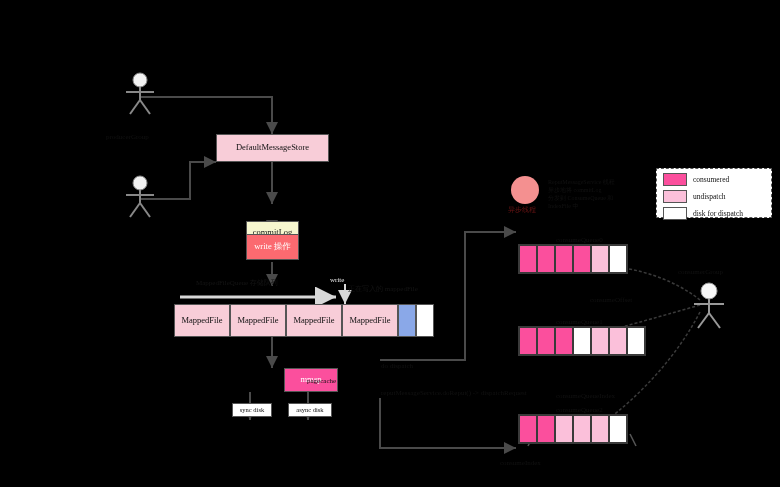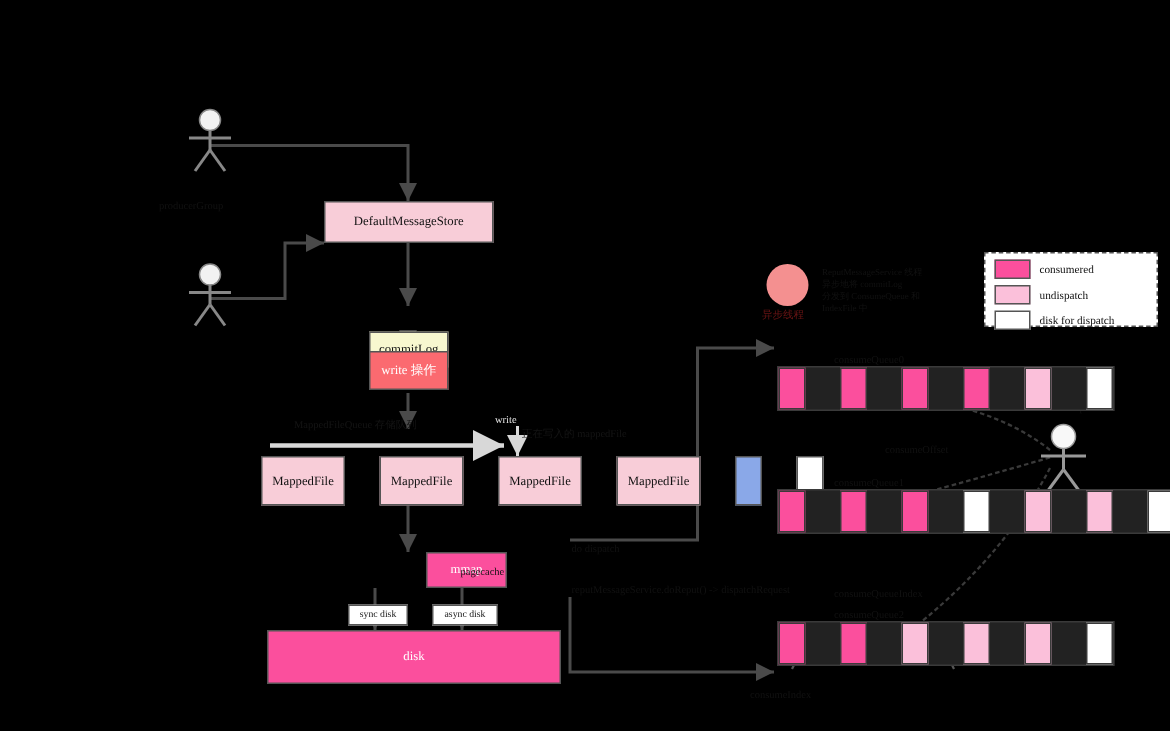--- a/index.html
+++ b/index.html
@@ -19,21 +19,21 @@
          pointer-events:none;overflow:visible;}
 
   .legend{position:absolute;background:#fff;border:1px dashed #555;
           box-sizing:border-box;}
   .legrow{display:flex;align-items:center;margin:4px 6px;}
   .swatch{width:24px;height:13px;border:1px solid #555;margin-right:6px;
           box-sizing:border-box;}
   .legtxt{font-size:7.5px;color:#111;}
 
   .cellrow{position:absolute;display:flex;border:1px solid #3a3a3a;
-           box-sizing:border-box;background:#222;gap:23px;}
+           box-sizing:border-box;background:#222;}
   .cell{width:18px;height:28px;border:1px solid #3a3a3a;box-sizing:border-box;}
 
   .actor{position:absolute;}
 </style>
 </head>
 <body>
 
 <div id="stage">
 
   <svg class="ov">
@@ -129,21 +129,20 @@
   <div class="lbl" style="left:196px;top:279px;color:#141414;">MappedFileQueue 存储队列</div>
   <div class="lbl" style="left:330px;top:276px;color:#e8e8e8;">write</div>
   <div class="lbl" style="left:348px;top:285px;color:#141414;">正在写入的 mappedFile</div>
 
   <div class="node" id="n-mmap" style="left: 246px; top: 368px; width: 54px; height: 24px; color: rgb(255, 255, 255); background: rgb(251, 79, 157); margin-left: 38px;">mmap</div>
   <div class="lbl dim" style="left:307px;top:377px;">pagecache</div>
 
   <div class="node" style="left:232px;top:403px;width:40px;height:14px;background:#fff;font-size:6.5px;">sync disk</div>
   <div class="node" style="left:288px;top:403px;width:44px;height:14px;background:#fff;font-size:6.5px;">async disk</div>
 
-  <div class="node" id="n-disk" style="left: 178px; top: 420px; width: 196px; height: 36px; color: rgb(255, 255, 255); background: rgb(251, 79, 157);">disk</div>
 
   <div class="lbl dim" style="left:381px;top:362px;">do dispatch</div>
   <div class="lbl dim" style="left:381px;top:389px;">reputMessageService.doReput() -&gt; dispatchRequest</div>
   <div class="lbl dim" style="left:500px;top:459px;">consumeIndex</div>
   <div class="lbl dim" style="left:590px;top:296px;">consumeOffset</div>
   <div class="lbl dim" style="left:556px;top:392px;">consumeQueueIndex</div>
 
   <div style="position: absolute; left: 511px; top: 176px; width: 28px; height: 28px; border-radius: 50%; background: rgb(244, 144, 144);" id="circ"></div>
   <div class="lbl red" style="left:508px;top:206px;">异步线程</div>
   <div class="lbl dim" style="left:548px;top:178px;width:110px;white-space:normal;">

